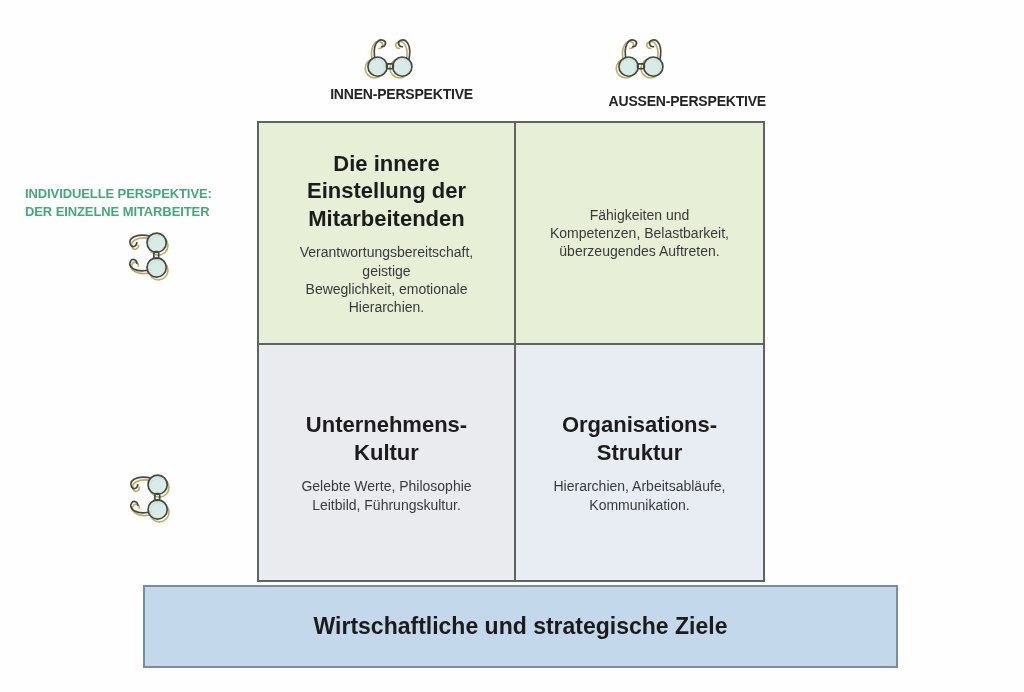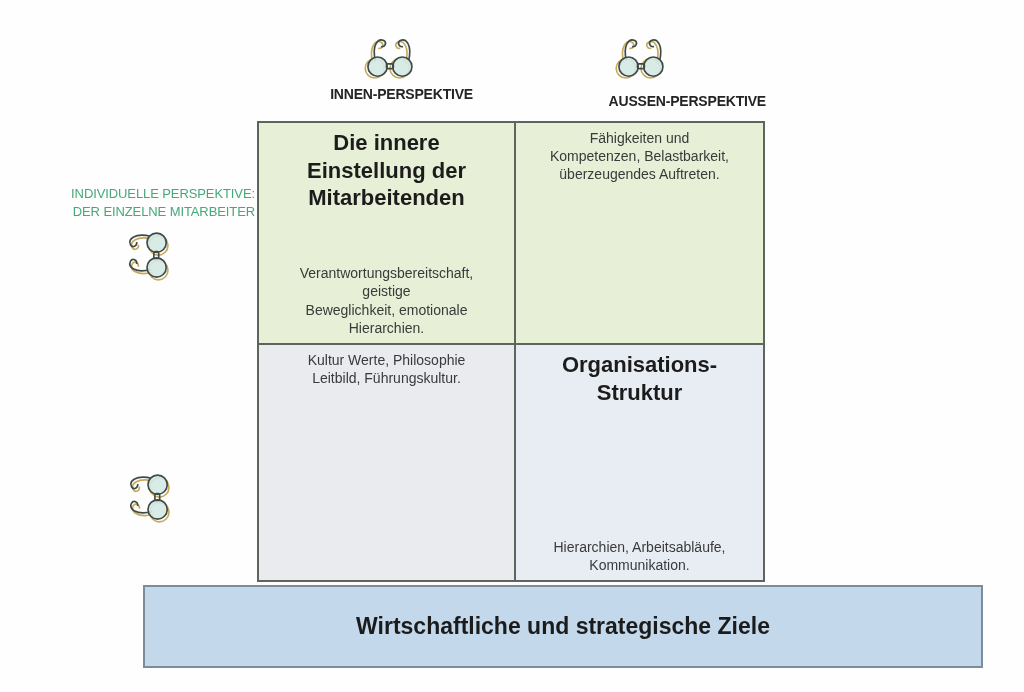--- a/index.html
+++ b/index.html
@@ -9,52 +9,52 @@
   }
   .pre{white-space:pre-line;}
 
   
   .matrix{
     position:absolute;left:257px;top:121px;width:508px;height:461px;
     border:2px solid var(--border-dark,#5e645e);box-sizing:border-box;
     display:grid;grid-template-columns:257px 1fr;grid-template-rows:222px 1fr;
   }
   .cell{
-    display:flex;flex-direction:column;align-items:center;justify-content:space-between;
+    display:flex;flex-direction:column;align-items:center;justify-content:center;
     text-align:center;box-sizing:border-box;padding:6px 20px;gap:11px;
   }
   .cell-tl{background:var(--cell-green,#e7efd6);border-right:2px solid var(--border-dark,#5e645e);border-bottom:2px solid var(--border-dark,#5e645e);}
   .cell-tr{background:var(--cell-green,#e7efd6);border-bottom:2px solid var(--border-dark,#5e645e);}
   .cell-bl{background:var(--cell-gray,#e9ebef);border-right:2px solid var(--border-dark,#5e645e);}
   .cell-br{background:var(--cell-bluegray,#e8edf4);}
   .cell-title{font-weight:bold;font-size:22px;line-height:1.25;color:#1c1c1c;white-space:pre-line;}
   .cell-sub{font-size:14px;line-height:1.3;color:#3a3a3a;white-space:pre-line;}
 
   
   .footer-bar{
-    position:absolute;left:143px;top:585px;width:840px;height:83px;
+    position:absolute;left:143px;top:585px;width:755px;height:83px;
     background:var(--bar-blue,#c3d9eb);border:2px solid var(--bar-border,#7d8c9b);
     box-sizing:border-box;display:flex;align-items:center;justify-content:center;
   }
   .footer-label{font-weight:bold;font-size:23px;color:#1b1b1b;}
 
   
   .axis-top-label{
     position:absolute;width:182px;text-align:right;font-weight:bold;
     font-size:14px;letter-spacing:-0.2px;color:#242424;
   }
   #label-inner{left:291px;top:86px;}
   #label-outer{left:584px;top:93px;}
   .glasses-h{position:absolute;width:66px;height:50px;}
   #icon-inner{left:359px;top:32px;}
   #icon-outer{left:610px;top:32px;}
 
   
   .side-label{
-    position:absolute;left:25px;width:230px;text-align:right;font-weight:normal;
+    position:absolute;left:25px;width:230px;text-align:left;font-weight:bold;
     font-size:13px;line-height:1.4;letter-spacing:-0.1px;white-space:pre-line;
   }
   #label-individual{top:185px;color:var(--green-label,#45a878);}
   #label-collective{top:397px;color:var(--blue-label,#4f6cad);}
   .glasses-v{position:absolute;width:66px;height:50px;transform:rotate(-90deg);}
   #icon-individual{left:114px;top:228px;}
   #icon-collective{left:115px;top:470px;}
 
   .svg-defs{position:absolute;width:0;height:0;overflow:hidden;}
 </style>
@@ -110,21 +110,23 @@
 Mitarbeitenden</div>
       <div class="cell-sub">Verantwortungsbereitschaft, geistige
 Beweglichkeit, emotionale Hierarchien.</div>
     </div>
     <div class="cell cell-tr">
       <div class="cell-sub">Fähigkeiten und
 Kompetenzen, Belastbarkeit,
 überzeugendes Auftreten.</div>
     </div>
     <div class="cell cell-bl">
-      <div class="cell-sub">Kultur Werte, Philosophie
+      <div class="cell-title">Unternehmens-
+Kultur</div>
+      <div class="cell-sub">Gelebte Werte, Philosophie
 Leitbild, Führungskultur.</div>
     </div>
     <div class="cell cell-br">
       <div class="cell-title">Organisations-
 Struktur</div>
       <div class="cell-sub">Hierarchien, Arbeitsabläufe,
 Kommunikation.</div>
     </div>
   </div>
 

